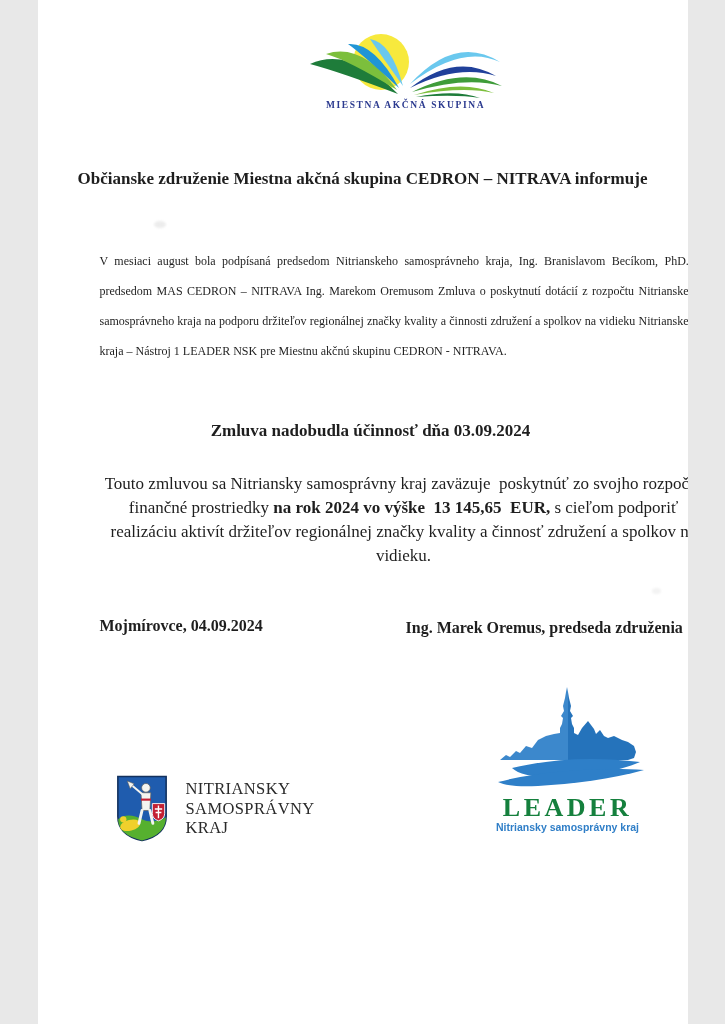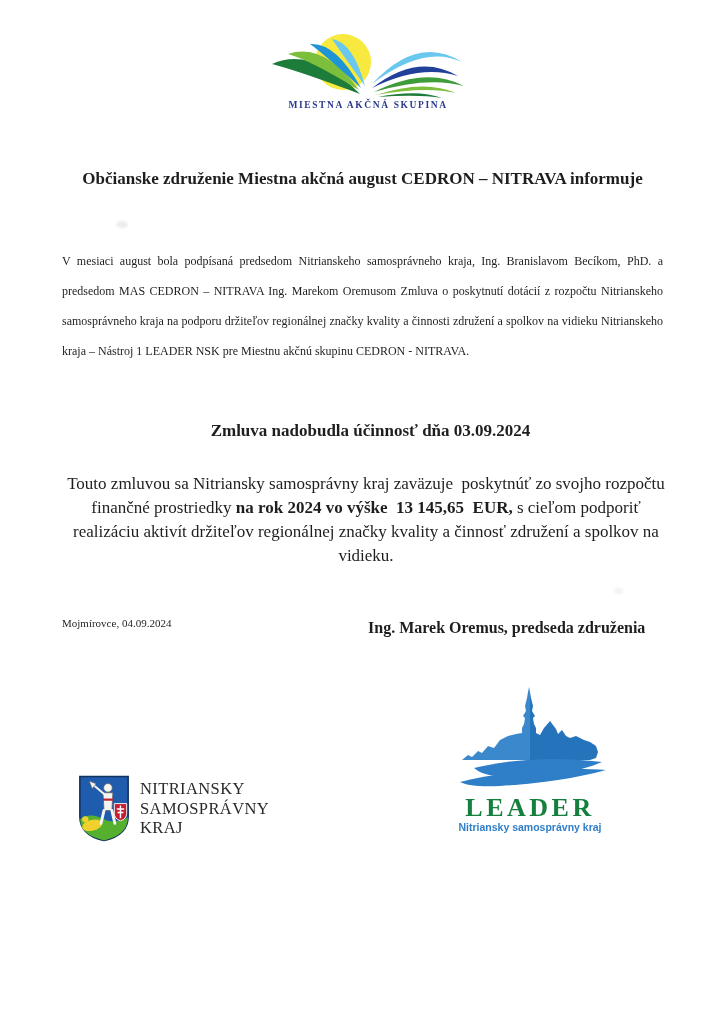--- a/index.html
+++ b/index.html
@@ -1,18 +1,18 @@
 <!DOCTYPE html>
 <html><head>
 <meta charset="utf-8">
 <style>
   html,body { margin:0; padding:0; }
   body { background:#e8e8e8; }
   .page {
-    position:relative; width:725px; height:1024px; margin:0 auto;
+    position:relative; width:650px; height:1024px; margin:0 auto;
     background:#ffffff; overflow:hidden;
     font-family:"Liberation Serif","DejaVu Serif",serif; color:#1e1e1e;
   }
 
   
   .mas-logo { position:absolute; left:268px; top:30px; width:200px; height:106px; }
   .mas-art { position:absolute; left:0; top:0; width:200px; height:70px; }
   .mas-tagline {
     position:absolute; left:0; top:70px; width:100%; text-align:center;
     font-size:9.5px; font-weight:bold; letter-spacing:1.6px; white-space:nowrap;
@@ -37,35 +37,35 @@
     position:absolute; top:421px; left:8px; width:100%; text-align:center;
     font-size:17px; font-weight:bold;
   }
   .para-2 {
     position:absolute; top:472px; left:60px; width:612px;
     font-size:17px; line-height:24px; text-align:center; white-space:pre-wrap;
   }
   .para-2 b { font-weight:bold; }
   .sig-place {
     position:absolute; top:617px; left:62px;
-    font-size:11px; font-weight:normal; white-space:nowrap;
+    font-size:16px; font-weight:bold; white-space:nowrap;
   }
   .sig-signer {
     position:absolute; top:619px; left:368px;
     font-size:16px; font-weight:bold; white-space:nowrap;
   }
 
   
   .smudge-a { position:absolute; left:116px; top:221px; width:12px; height:7px;
     background:#9a9a9a; opacity:0.18; border-radius:50%; filter:blur(1px); }
   .smudge-b { position:absolute; left:614px; top:588px; width:9px; height:6px;
     background:#9a9a9a; opacity:0.12; border-radius:50%; filter:blur(1px); }
 
   
-  .nsk-logo { position:absolute; left:78px; top:775px; display:flex; gap:10px; }
+  .nsk-logo { position:absolute; left:78px; top:775px; display:flex; gap:18px; }
   .nsk-shield { width:52px; height:67px; flex:0 0 auto; }
   .nsk-text {
     margin-top:4px; font-size:16.5px; line-height:19.5px;
     letter-spacing:0.4px; color:#2a2a2a; white-space:nowrap;
   }
 
   
   .leader-logo { position:absolute; left:452px; top:684px; width:156px; text-align:center; }
   .leader-art { display:block; width:156px; height:106px; }
   .leader-title {
@@ -94,21 +94,21 @@
 
       <path d="M194,32 Q150,4 104,54 Q156,14 194,32 Z" fill="#6ac8ee"></path>
       <path d="M190,46 Q150,22 104,58 Q152,34 190,46 Z" fill="#20409a"></path>
       <path d="M196,56 Q158,36 106,62 Q160,46 196,56 Z" fill="#3f9c3a"></path>
       <path d="M188,63 Q156,49 108,65 Q158,56 188,63 Z" fill="#7cbf3c"></path>
       <path d="M174,68 Q150,59 110,67 Q150,64 174,68 Z" fill="#1e7c3a"></path>
     </svg>
     <div class="mas-tagline" style="color:#2b3a8f">MIESTNA AKČNÁ SKUPINA</div>
   </div>
 
-  <div class="doc-title">Občianske združenie Miestna akčná august CEDRON – NITRAVA informuje</div>
+  <div class="doc-title">Občianske združenie Miestna akčná skupina CEDRON – NITRAVA informuje</div>
 
   <div class="smudge-a"></div>
   <div class="smudge-b"></div>
 
   <div class="para-1">V mesiaci august bola podpísaná predsedom Nitrianskeho samosprávneho kraja, Ing. Branislavom Becíkom, PhD. a predsedom MAS CEDRON – NITRAVA Ing. Marekom Oremusom Zmluva o poskytnutí dotácií z rozpočtu Nitrianskeho samosprávneho kraja na podporu držiteľov regionálnej značky kvality a činnosti združení a spolkov na vidieku Nitrianskeho kraja – Nástroj 1 LEADER NSK pre Miestnu akčnú skupinu CEDRON - NITRAVA.</div>
 
   <div class="effective-line">Zmluva nadobudla účinnosť dňa 03.09.2024</div>
 
   <div class="para-2"><span>Touto zmluvou sa Nitriansky samosprávny kraj zaväzuje  poskytnúť zo svojho rozpočtu finančné prostriedky </span><b>na rok 2024 vo výške  13 145,65  EUR,</b><span> s cieľom podporiť realizáciu aktivít držiteľov regionálnej značky kvality a činnosť združení a spolkov na vidieku.</span></div>
 

